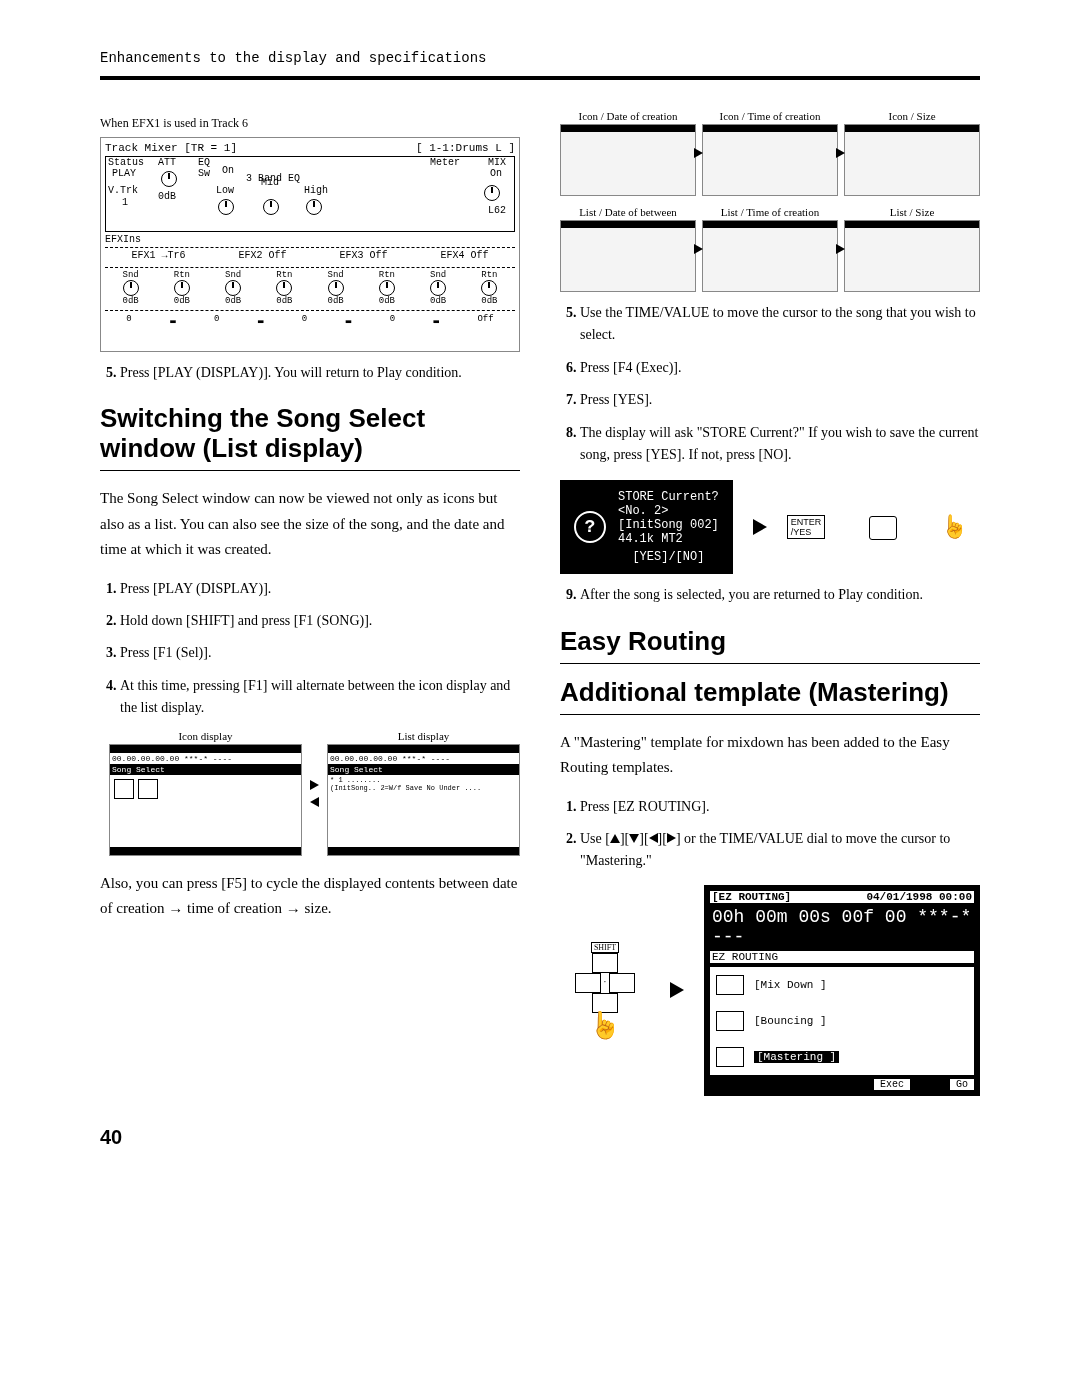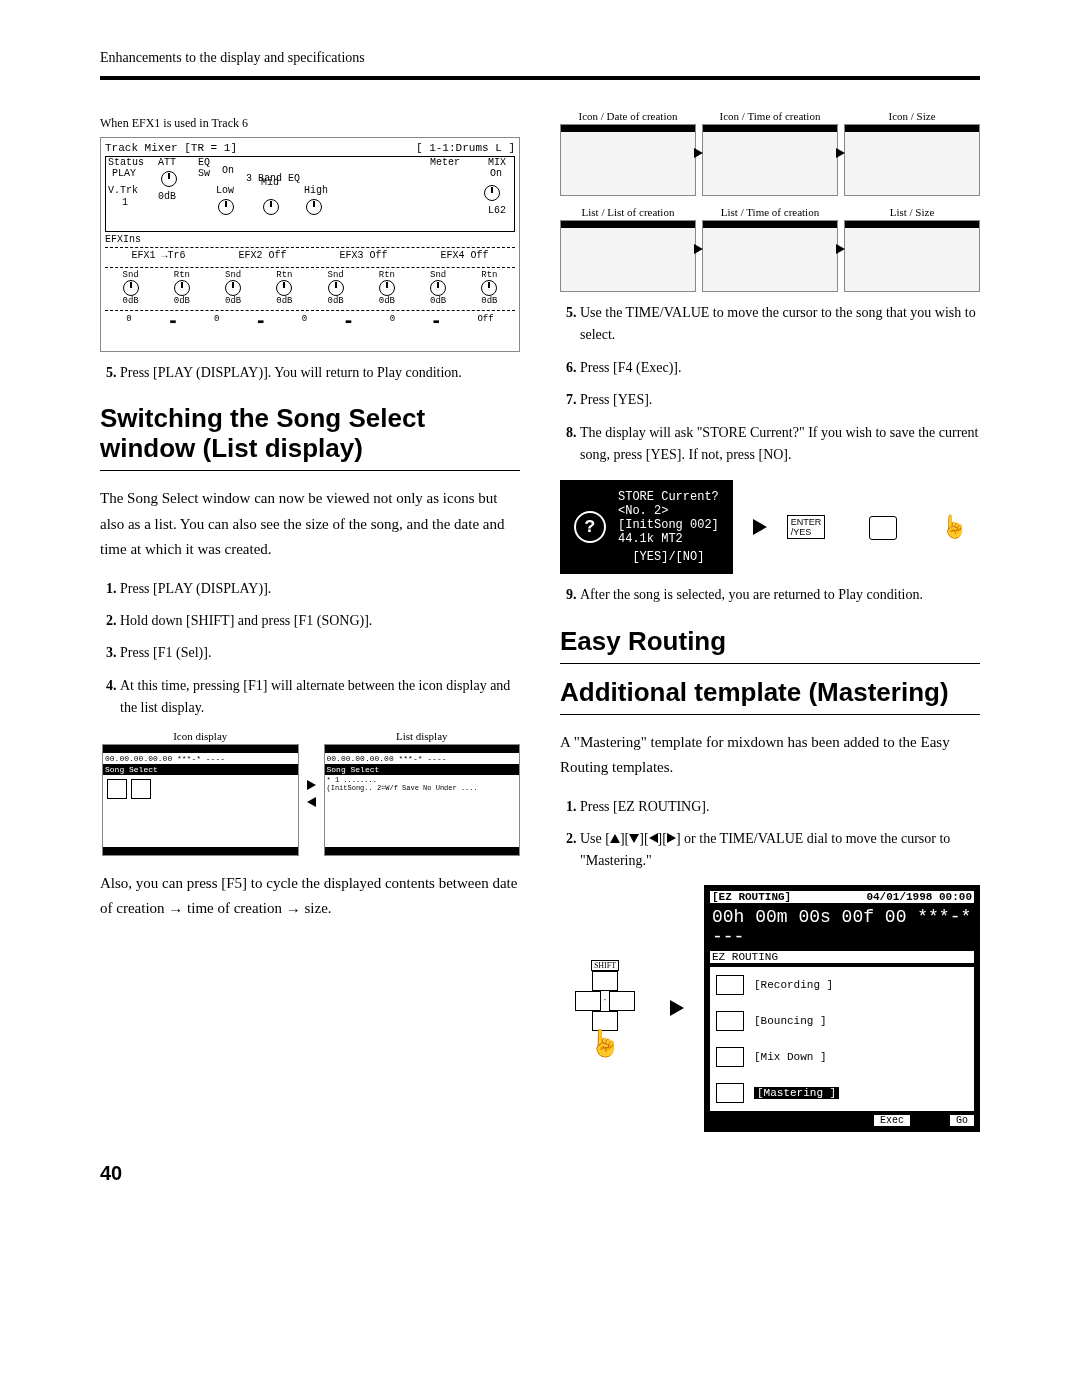--- a/index.html
+++ b/index.html
@@ -10,20 +10,21 @@
     color: #000;
     width: 1080px;
   }
   .page {
     padding: 50px 100px 40px 100px;
     box-sizing: border-box;
   }
   .running-head {
     font-size: 14px;
     margin-bottom: 10px;
+    font-family: Liberation Mono, monospace;
   }
   .hr-thick {
     border: none;
     border-top: 4px solid #000;
     margin: 0 0 30px 0;
   }
   .columns {
     display: flex;
     gap: 40px;
   }
@@ -138,21 +139,21 @@
     right: -7px;
     top: 50%;
     transform: translateY(-50%);
     font-size: 14px;
     z-index: 2;
   }
   .iconlist-pair {
     display: flex;
     align-items: center;
     gap: 8px;
-    margin: 10px 0 6px 2px;
+    margin: 10px 0 6px 9px;
   }
   .small-lcd {
     flex: 1;
     border: 1px solid #888;
     height: 110px;
     background: #fff;
     position: relative;
     overflow: hidden;
   }
   .small-lcd .black {
@@ -484,21 +485,21 @@
         <div class="thumb-wrap">
           <div class="thumb-caption">Icon / Size</div>
           <div class="thumb">
               <div class="bar"></div>
             </div>
         </div>
       </div>
 
       <div class="icon-row" style="margin-top:10px">
         <div class="thumb-wrap" style="position:relative">
-          <div class="thumb-caption">List / List of creation</div>
+          <div class="thumb-caption">List / Date of between</div>
           <div class="thumb">
               <div class="bar"></div>
             </div>
           <span class="arrow-between tri r"></span>
         </div>
         <div class="thumb-wrap" style="position:relative">
           <div class="thumb-caption">List / Time of creation</div>
           <div class="thumb">
               <div class="bar"></div>
             </div>
@@ -573,29 +574,25 @@
         <span class="tri r" style="border-left-width:14px;border-top-width:8px;border-bottom-width:8px"></span>
         <div class="ez-lcd">
           <div class="header">
             <span>[EZ ROUTING]</span>
             <span>04/01/1998 00:00</span>
           </div>
           <div class="time">00h 00m 00s 00f 00  ***-* ---</div>
           <div class="routing-title">EZ ROUTING</div>
           <div class="row">
               <span class="little-icon"></span>
-              <span class="label">[Recording   ]</span>
+              <span class="label">[Mix Down    ]</span>
             </div>
           <div class="row">
               <span class="little-icon"></span>
               <span class="label">[Bouncing    ]</span>
-            </div>
-          <div class="row">
-              <span class="little-icon"></span>
-              <span class="label">[Mix Down    ]</span>
             </div>
           <div class="row sel">
               <span class="little-icon"></span>
               <span class="label">[Mastering   ]</span>
             </div>
           <div class="footer">
             <span>Exec</span>
             <span>Go</span>
           </div>
         </div>

